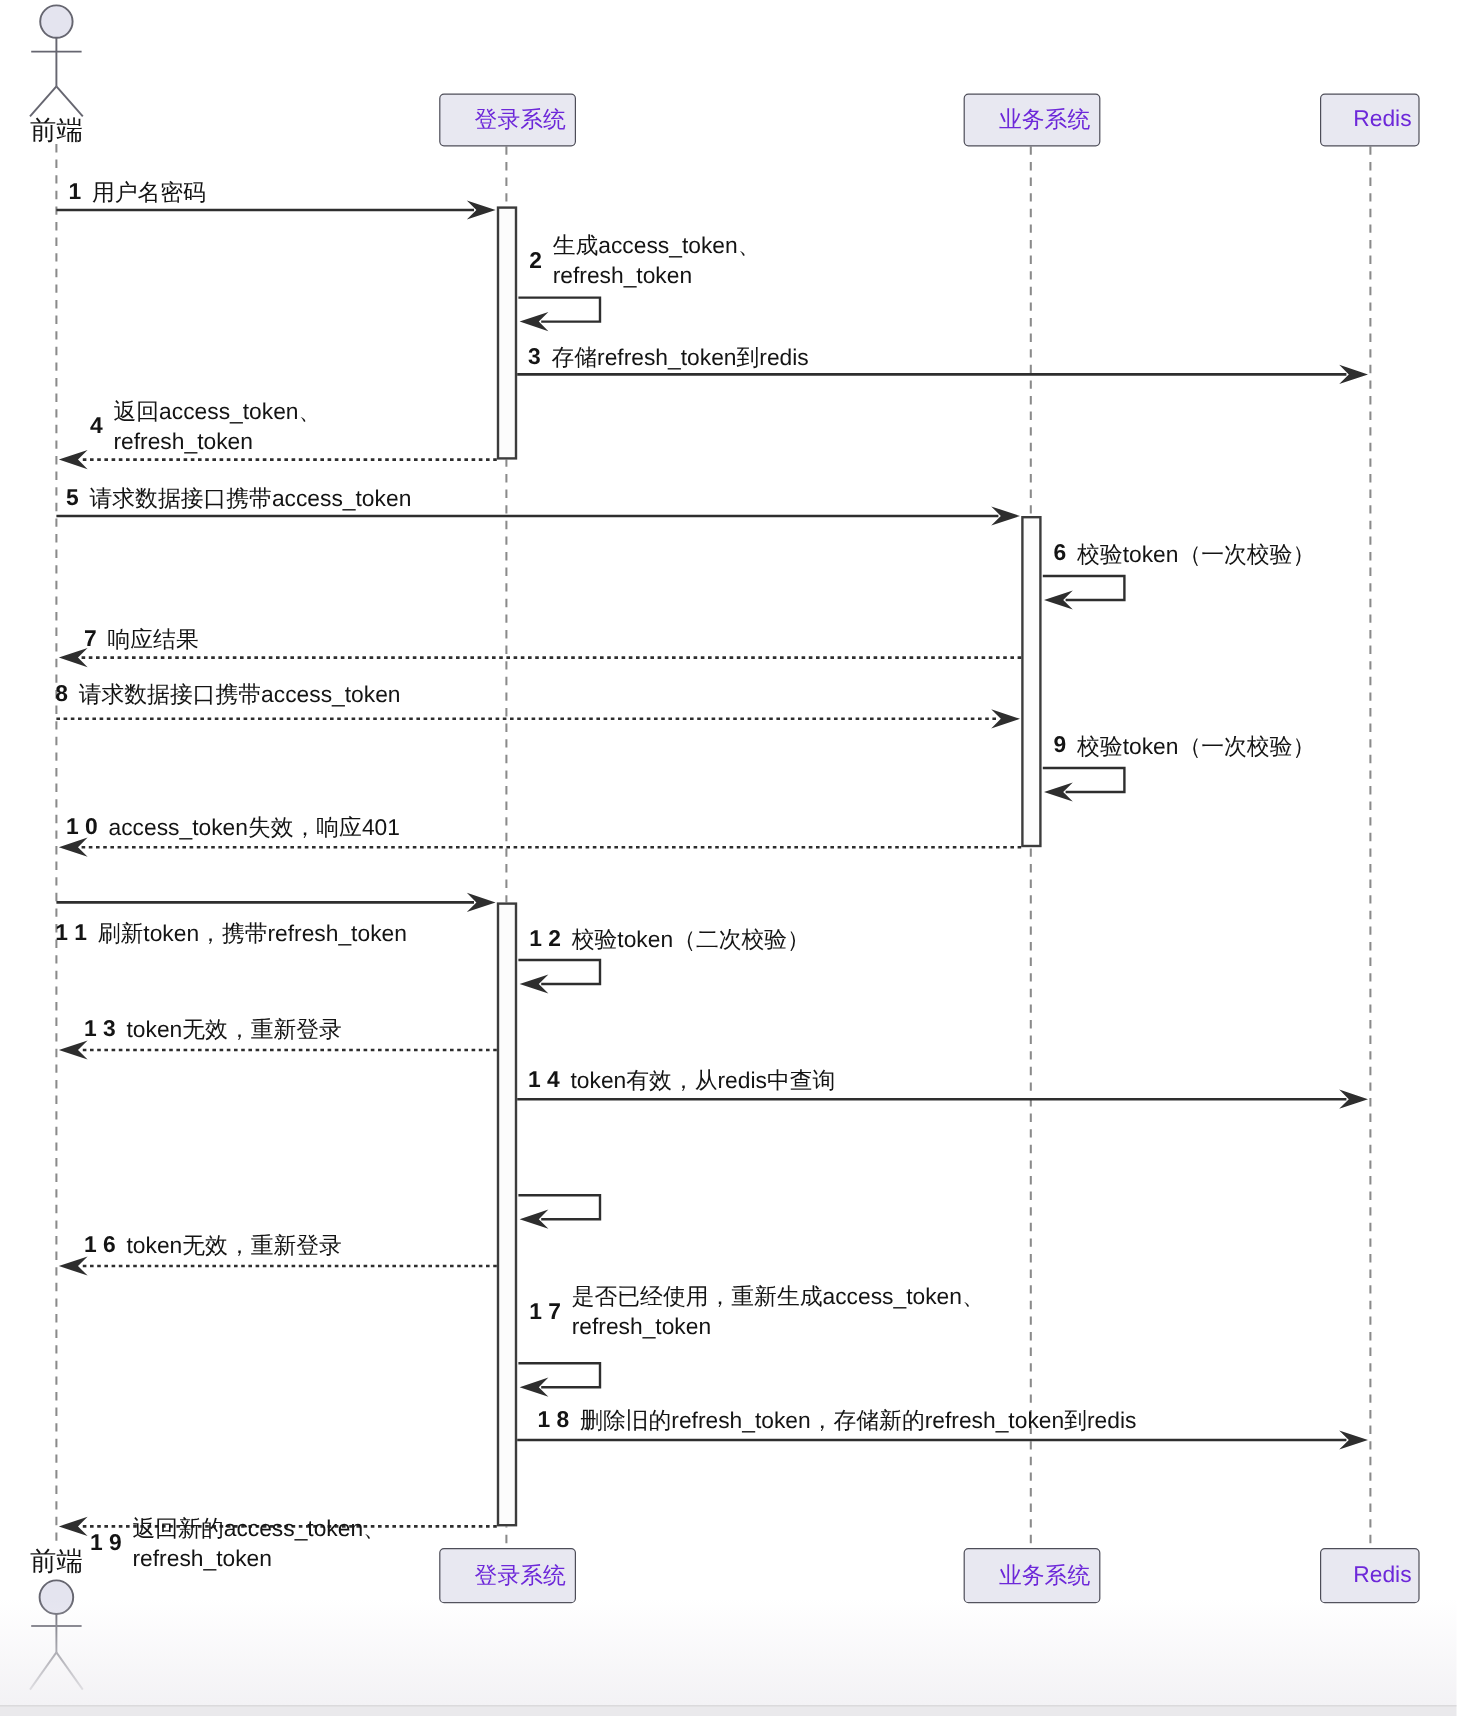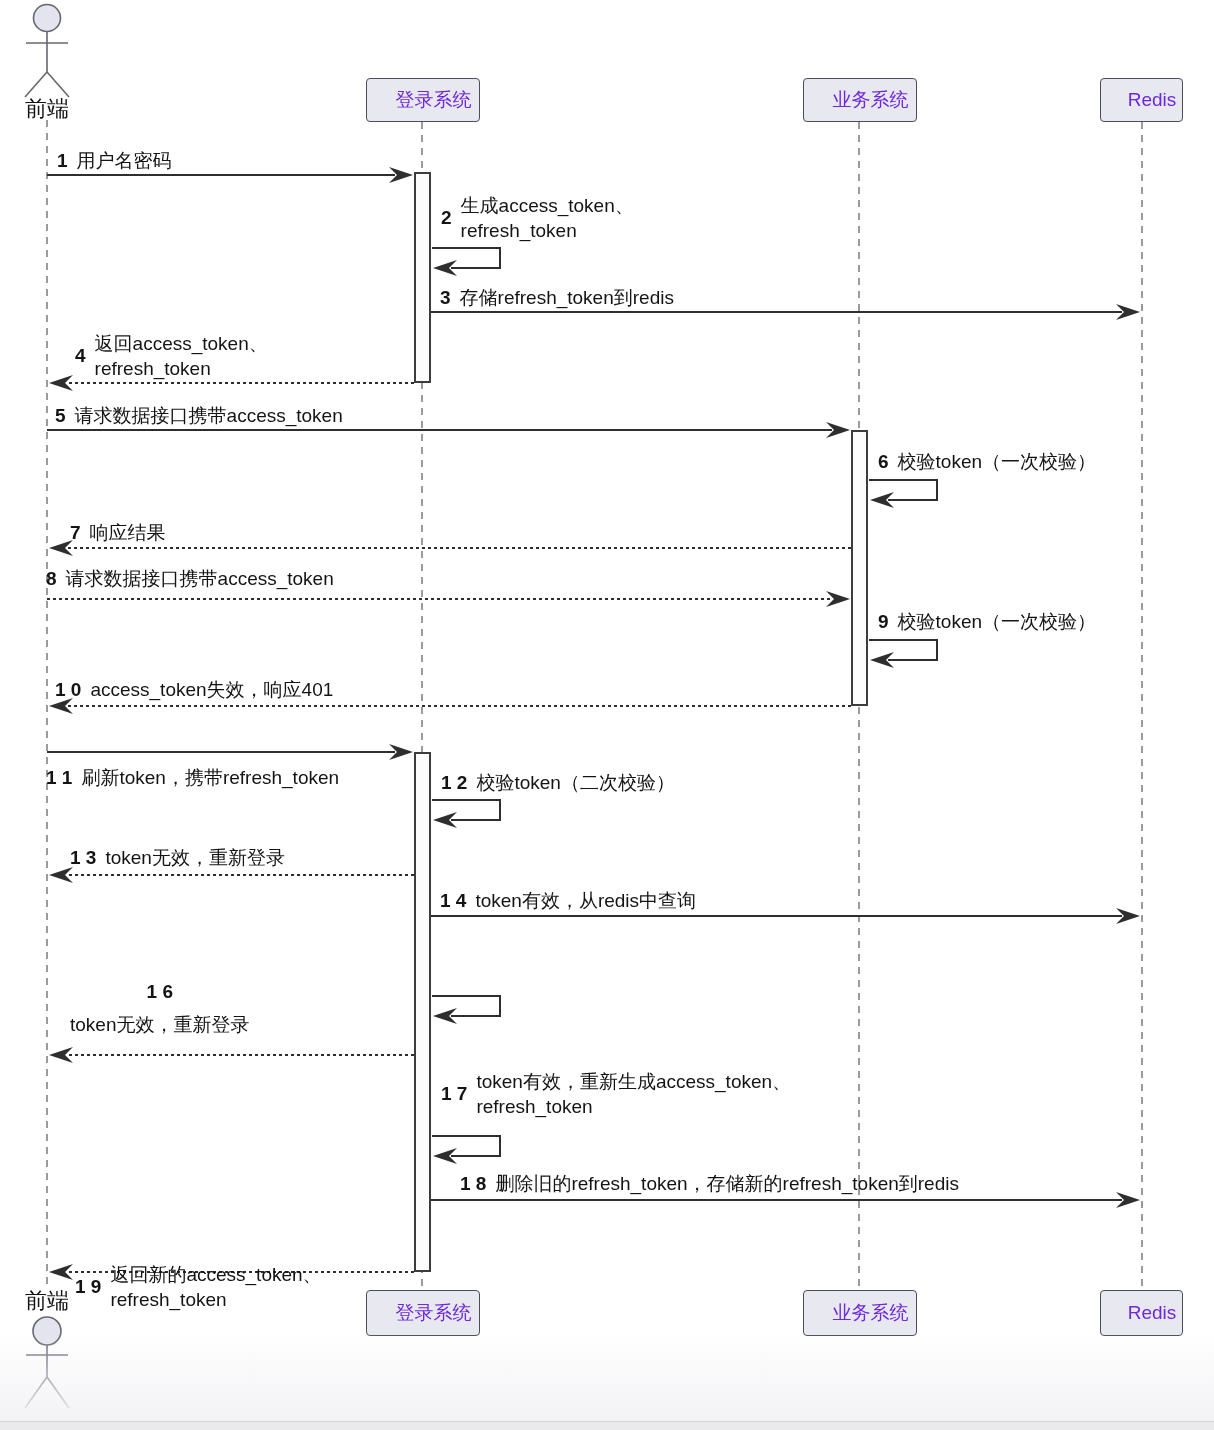--- a/index.html
+++ b/index.html
@@ -214,32 +214,32 @@
         <span>校验token（二次校验）</span>
       </div>
       <div class="msg" style="left: 70px; top: 845px;">
         <span class="num">1 3</span>
         <span>token无效，重新登录</span>
       </div>
       <div class="msg" style="left: 440px; top: 888px;">
         <span class="num">1 4</span>
         <span>token有效，从redis中查询</span>
       </div>
-      <div class="msg" style="left: 70px; top: 981px; flex-direction: column;">
+      <div class="msg" style="left: 70px; top: 1025px;">
         <span class="num">1 6</span>
         <span>token无效，重新登录</span>
       </div>
       <div class="msg" style="left: 441px; top: 1069px;">
         <span class="num">1 7</span>
         <span class="lines">
-          <div>token有效，重新生成access_token、</div>
-          <div>refresh_token</div>
-        </span>
-      </div>
-      <div class="msg" style="left: 460px; top: 1171px;">
+          <div>是否已经使用，重新生成access_token、</div>
+          <div>refresh_token</div>
+        </span>
+      </div>
+      <div class="msg" style="left: 448px; top: 1171px;">
         <span class="num">1 8</span>
         <span>删除旧的refresh_token，存储新的refresh_token到redis</span>
       </div>
       <div class="msg" style="left: 75px; top: 1218px; margin-top: 44px;">
         <span class="num">1 9</span>
         <span class="lines">
           <div>返回新的access_token、</div>
           <div>refresh_token</div>
         </span>
       </div>

